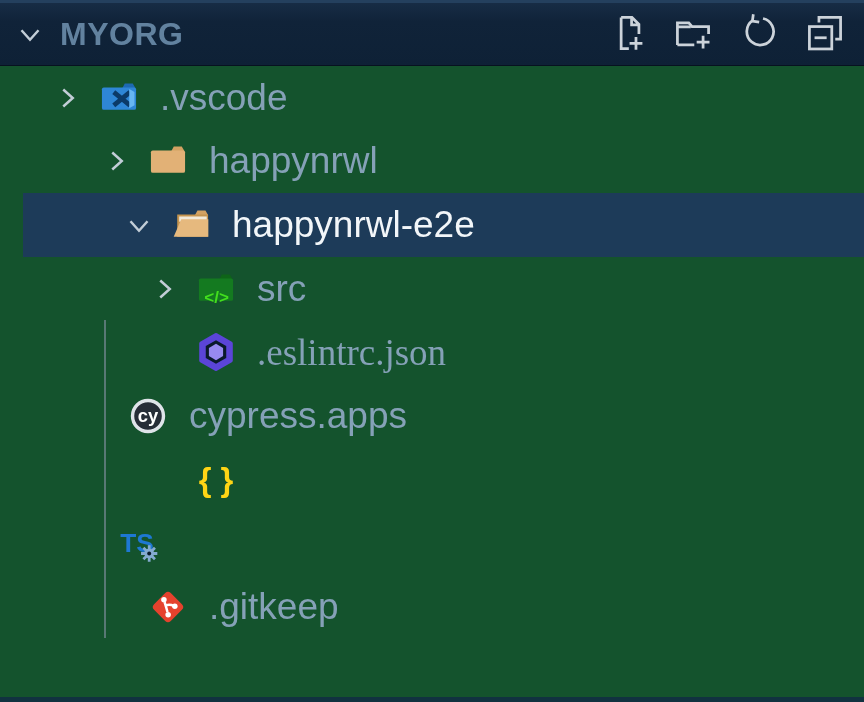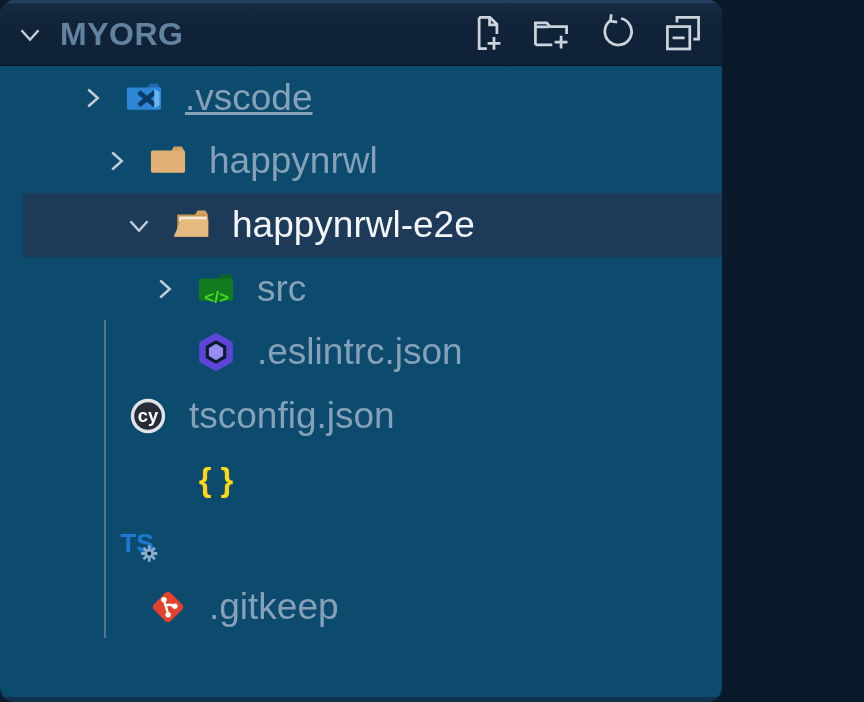--- a/index.html
+++ b/index.html
@@ -1,23 +1,22 @@
 <!DOCTYPE html>
 <html><head>
 <meta charset="utf-8">
 <style>
   html,body{margin:0;padding:0;background:#0a1a2b;}
   *{box-sizing:border-box;}
   .explorer{
     position:relative;
-    width:722px;height:702px;
-    background:#0c4a6e;
+    width:864px;height:702px;
+    background:#14532d;
     font-family:"Liberation Sans",sans-serif;
     overflow:hidden;
-    border-radius:15px;
     -webkit-font-smoothing:antialiased;
   }
   
   .pane-header{
     height:66px;
     display:flex;align-items:center;
     background:linear-gradient(#172c45 0%, #102339 30%, #0e2136 100%);
     border-top:3px solid #24405e;
     border-bottom:1px solid #071220;
     padding:0 16px 0 12px;
@@ -112,21 +111,21 @@
               <path d="M8.7 6.3V3.5h11.8v11.8h-2.9"></path>
               <rect x="3.5" y="8.5" width="12.2" height="12.2" fill="#0f2238"></rect>
               <path d="M6.3 14.6h6.6"></path>
             </svg></span>
         </button>
       </div>
   </header>
 
   <div class="tree" id="tree">
     <div class="indent-guide"></div>
-  <div class="row" style="padding-left: 69px; text-decoration: underline;">
+  <div class="row" style="padding-left: 44px;">
     <span class="chevron">
           <svg viewBox="0 0 24 24">
             <path d="M9 5.2l7.6 6.8L9 18.8" fill="none" stroke="#c2cdd7" stroke-width="2"></path>
           </svg>
         </span>
     <span class="file-icon">
           <svg viewBox="0 0 32 32">
             <path d="M18.5 8.6l1.9-3.6h6.1l2.1 3.6z" fill="#1d69b2"></path>
             <rect x="3" y="8" width="26" height="17" rx="1.4" fill="#2e86d6"></rect>
             <path d="M12 11.5L24.4 21.6M24.4 11.5L12 21.6" fill="none" stroke="#0b3a68" stroke-width="3.6"></path>
@@ -173,40 +172,40 @@
         </span>
     <span class="file-icon">
           <svg viewBox="0 0 32 32">
             <path d="M18.5 8.6l1.9-3.6h6.1l2.1 3.6z" fill="#0e6418"></path>
             <rect x="3" y="8" width="26" height="17" rx="1.4" fill="#147a20"></rect>
             <text x="7" y="26.5" font-size="13" font-weight="bold" fill="#42df1d">&lt;/&gt;</text>
           </svg>
         </span>
     <span class="label">src</span>
   </div>
-      <div class="row" style="padding-left: 141px;">
+      <div class="row" style="padding-left: 141px; font-family: Liberation Serif, serif;">
     <span class="chevron"></span>
     <span class="file-icon">
           <svg viewBox="0 0 32 32">
             <polygon points="16,3 27.3,9.5 27.3,22.5 16,29 4.7,22.5 4.7,9.5" fill="#5b45d8" stroke="#5b45d8" stroke-width="3" stroke-linejoin="round"></polygon>
             <polygon points="16,7 23.8,11.5 23.8,20.5 16,25 8.2,20.5 8.2,11.5" fill="#0a1a2b"></polygon>
             <polygon points="16,9.8 21.4,12.9 21.4,19.1 16,22.2 10.6,19.1 10.6,12.9" fill="#978af0"></polygon>
           </svg>
         </span>
     <span class="label">.eslintrc.json</span>
   </div>
       <div class="row" style="padding-left: 73px;">
     <span class="chevron"></span>
     <span class="file-icon">
           <svg viewBox="0 0 32 32">
             <circle cx="16" cy="16" r="11.8" fill="#262d37" stroke="#dfe4e9" stroke-width="2.6"></circle>
             <text x="16" y="20.8" text-anchor="middle" font-size="14" font-weight="bold" fill="#ffffff">cy</text>
           </svg>
         </span>
-    <span class="label">tsconfig.json</span>
+    <span class="label">cypress.apps</span>
   </div>
       <div class="row" style="padding-left: 141px;">
     <span class="chevron"></span>
     <span class="file-icon">
           <svg viewBox="0 0 32 32">
             <text x="16" y="24.8" text-anchor="middle" font-size="25" font-weight="bold" fill="#ffd515">{ }</text>
           </svg>
         </span>
   </div>
       <div class="row" style="padding-left: 65px;">

